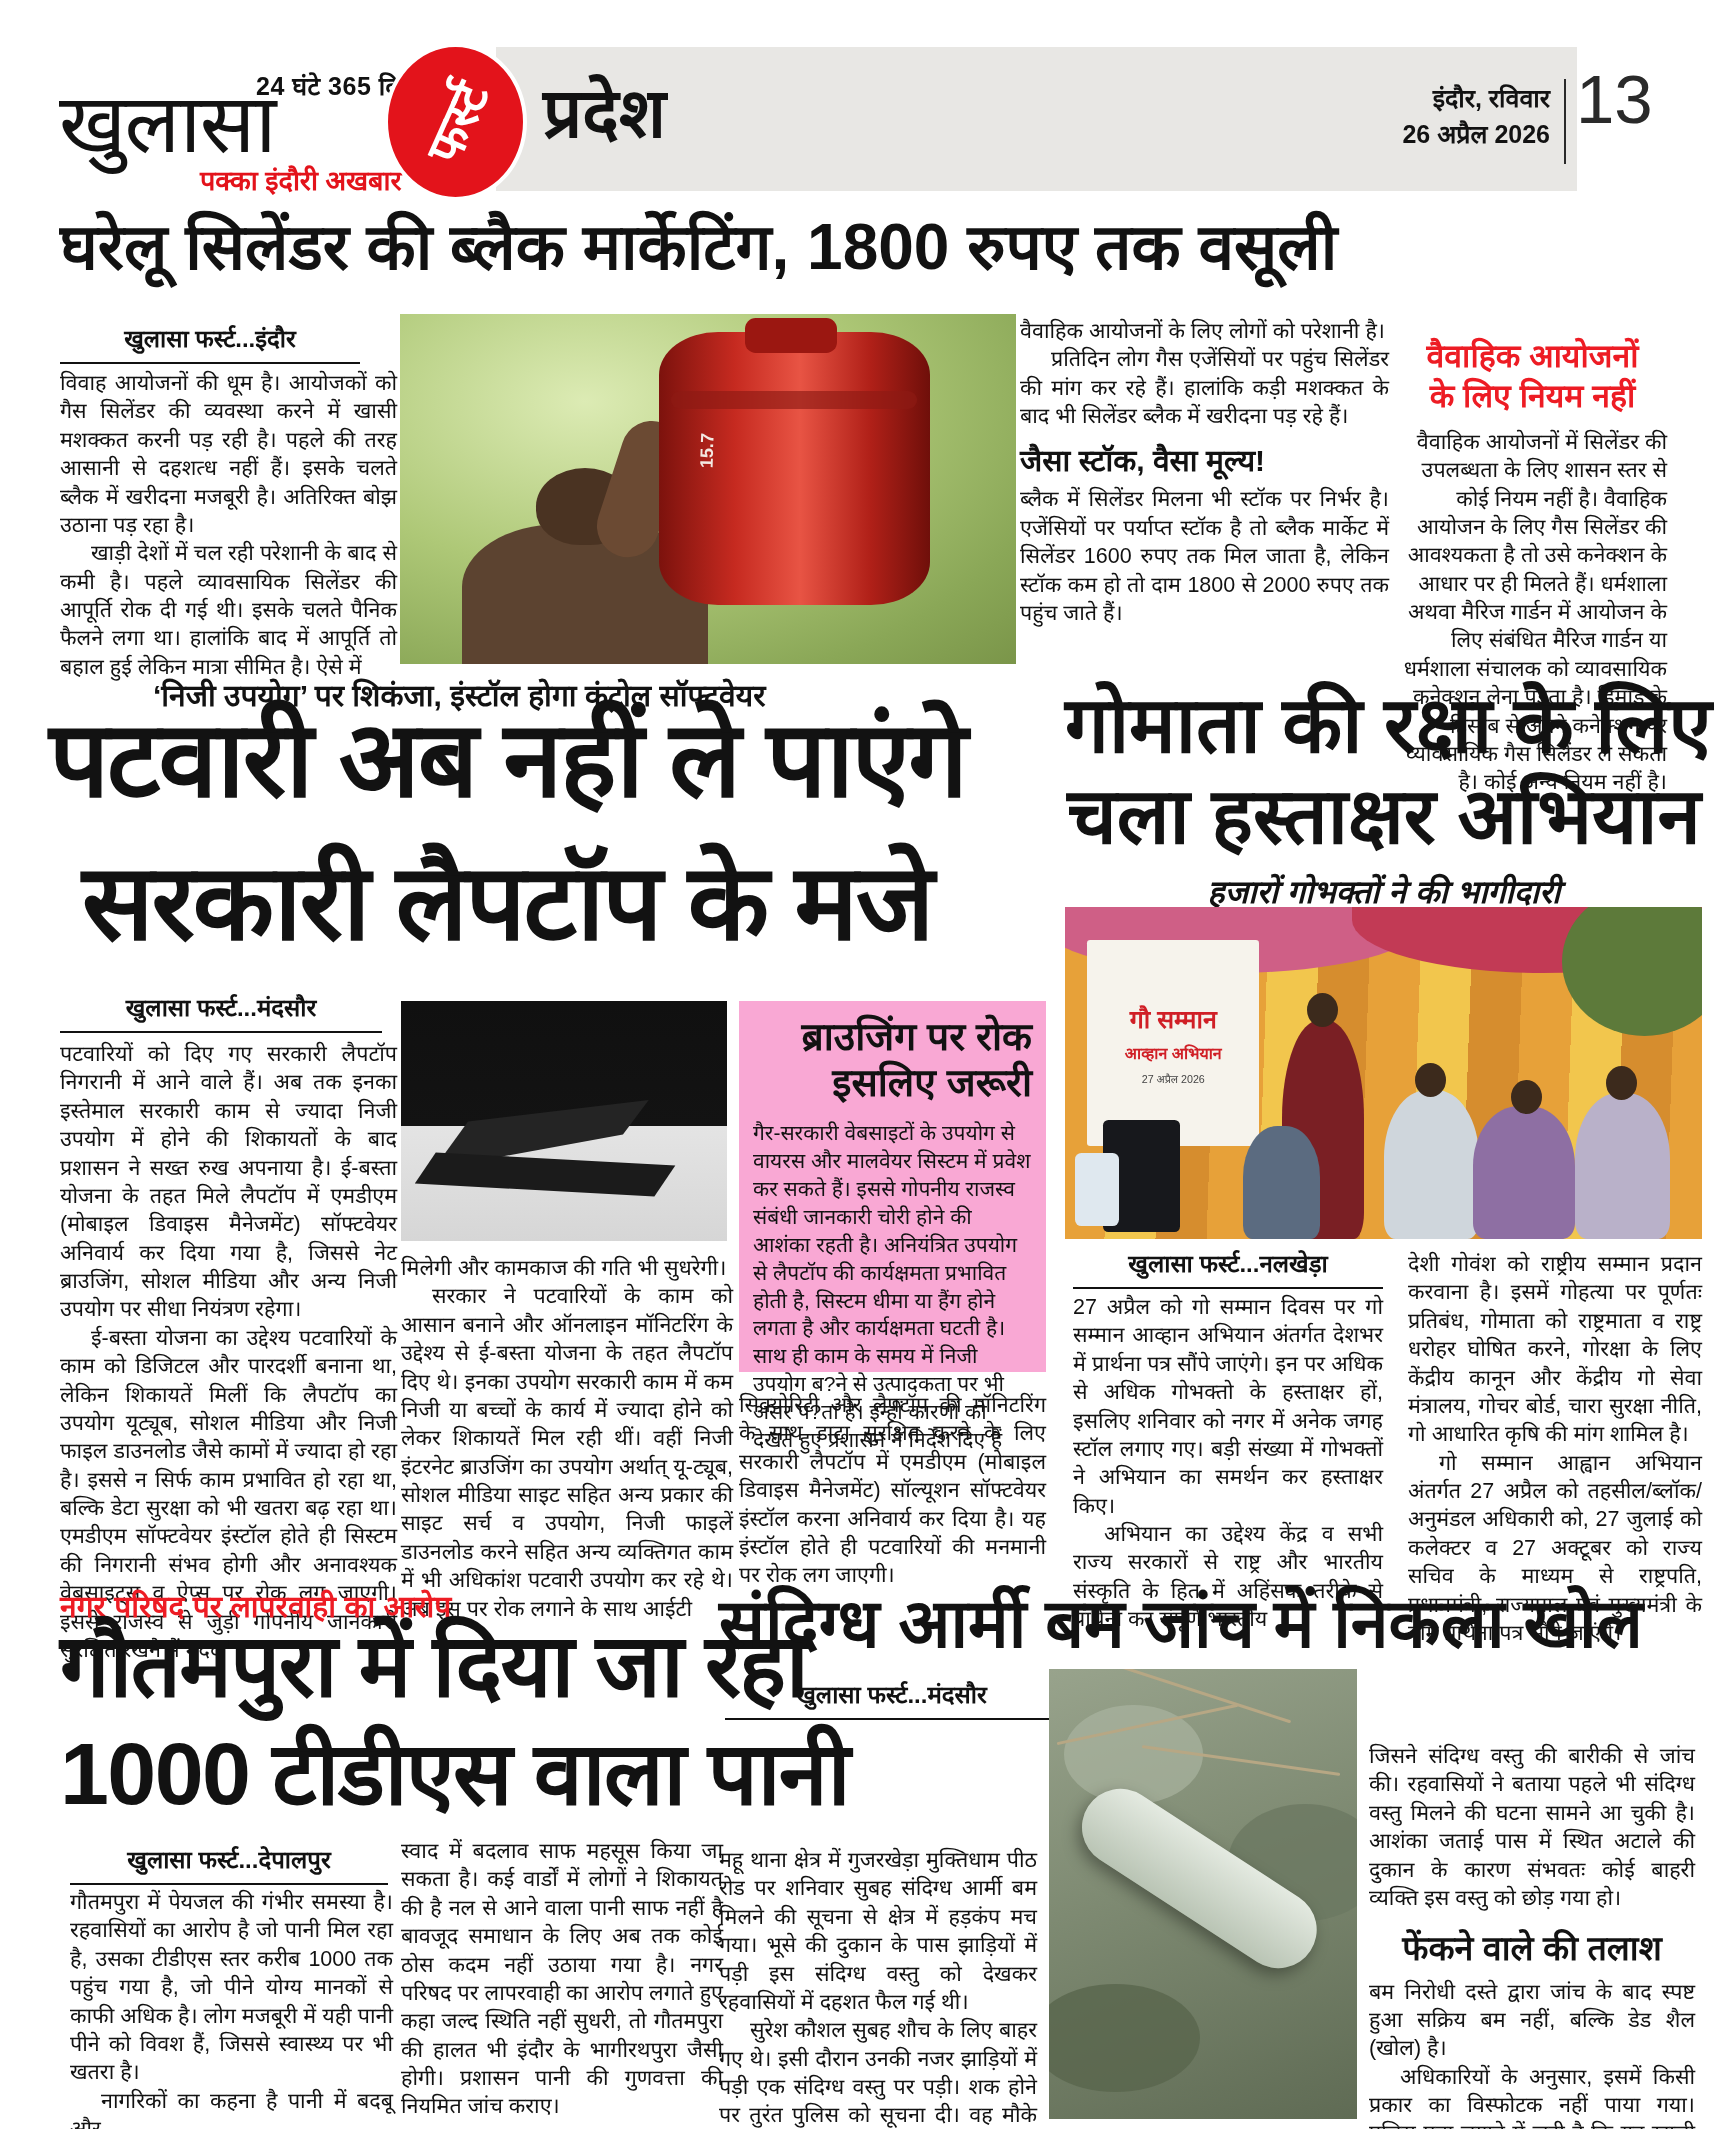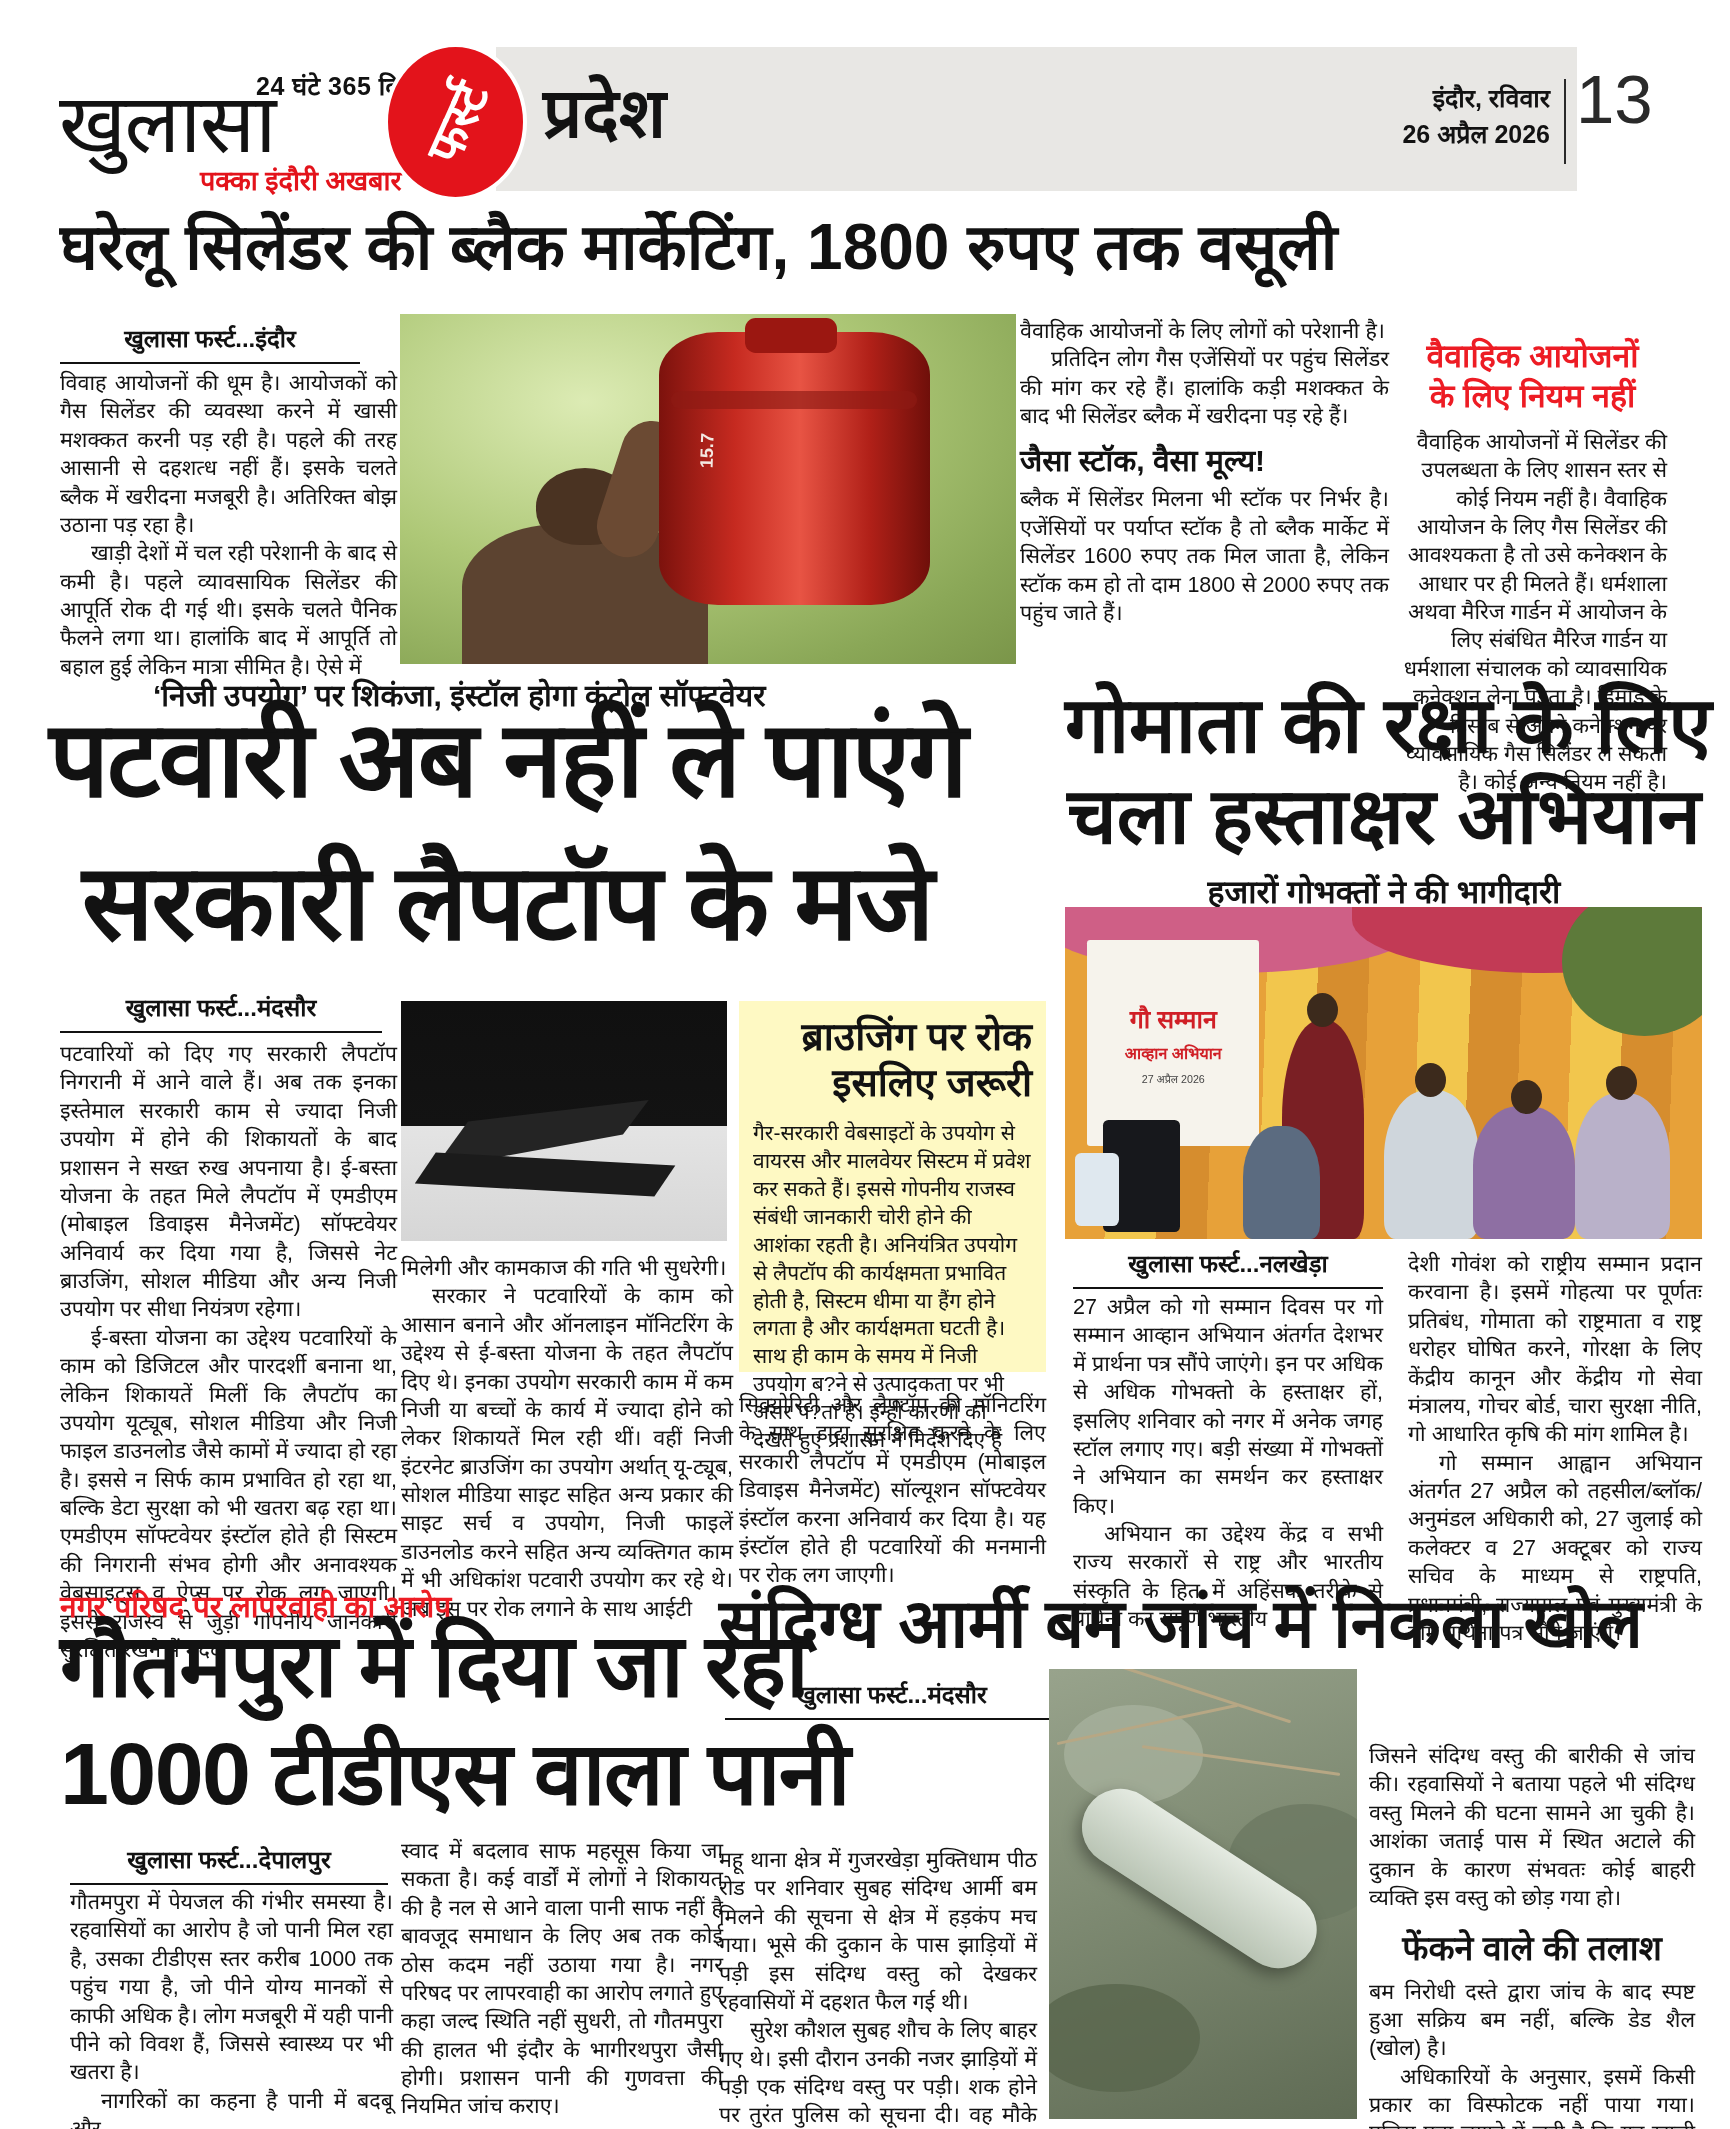--- a/index.html
+++ b/index.html
@@ -54,29 +54,29 @@
   .a2-h1{left:49px;top:704px;font-size:106px;font-weight:800;letter-spacing:-2.1px;}
   .a2-h2{left:82px;top:847px;font-size:106px;font-weight:800;letter-spacing:-2.1px;}
   .a2-byline{left:60px;top:990px;width:322px;}
   .a2-col1{left:60px;top:1040px;width:337px;}
   .photo-laptop{left:401px;top:1001px;width:326px;height:240px;
                 background:linear-gradient(180deg,#101010 0%,#131313 52%,#e4e4e4 52%,#d6d6d6 100%);}
   .lap-lid{position:absolute;left:10%;top:40%;width:66%;height:30%;background:#242424;
            clip-path:polygon(0% 100%,88% 52%,100% 4%,16% 34%);}
   .lap-base{position:absolute;left:6%;top:66%;width:76%;height:13%;background:#1b1b1b;transform:skewX(-32deg) rotate(3deg);}
   .a2-col2{left:401px;top:1254px;width:332px;}
-  .graybox{left:739px;top:1001px;width:307px;height:371px;background:#fef9c3;box-sizing:border-box;padding:13px 14px;}
+  .graybox{left:739px;top:1001px;width:307px;height:371px;background:#f9a8d4;box-sizing:border-box;padding:13px 14px;}
   .gb-heading{font-size:39px;font-weight:bold;text-align:right;line-height:1.18;margin-bottom:13px;}
   .gb-text p{font-size:21px;line-height:1.33;text-align:left;margin:0;}
   .a2-col3b{left:739px;top:1391px;width:307px;}
 
   
   .a3-h1{left:1065px;top:685px;width:638px;font-size:78px;text-align:center;}
   .a3-h2{left:1065px;top:776px;width:638px;font-size:78px;text-align:center;}
-  .a3-subhead{left:1065px;top:869px;width:638px;font-size:32px;font-weight:bold;text-align:center;}
+  .a3-subhead{left:1065px;top:869px;width:638px;font-size:32px;font-weight:bold;text-align:center;font-style:italic;}
   .photo-gomata{left:1065px;top:907px;width:637px;height:332px;
                 background:repeating-linear-gradient(92deg,#e7a139 0 51px,#f2c64d 51px 102px,#d68d2e 102px 153px);}
   .swag1{position:absolute;left:-4%;top:-10%;width:60%;height:30%;background:#cf5f86;border-radius:0 0 50% 50%;}
   .swag2{position:absolute;left:45%;top:-12%;width:60%;height:32%;background:#c23a55;border-radius:0 0 50% 50%;}
   .tree{position:absolute;right:-4%;top:-6%;width:26%;height:45%;background:#5d7a3a;border-radius:50%;}
   .banner{position:absolute;left:3.5%;top:10%;width:27%;height:62%;background:#f6f3ec;border-radius:3.2px;
           display:flex;flex-direction:column;align-items:center;justify-content:center;gap:7.5px;text-align:center;}
   .banner .b1{color:#d01f26;font-size:25px;font-weight:bold;}
   .banner .b2{color:#d01f26;font-size:16px;font-weight:bold;}
   .banner .b3{color:#444;font-size:10.7px;}

